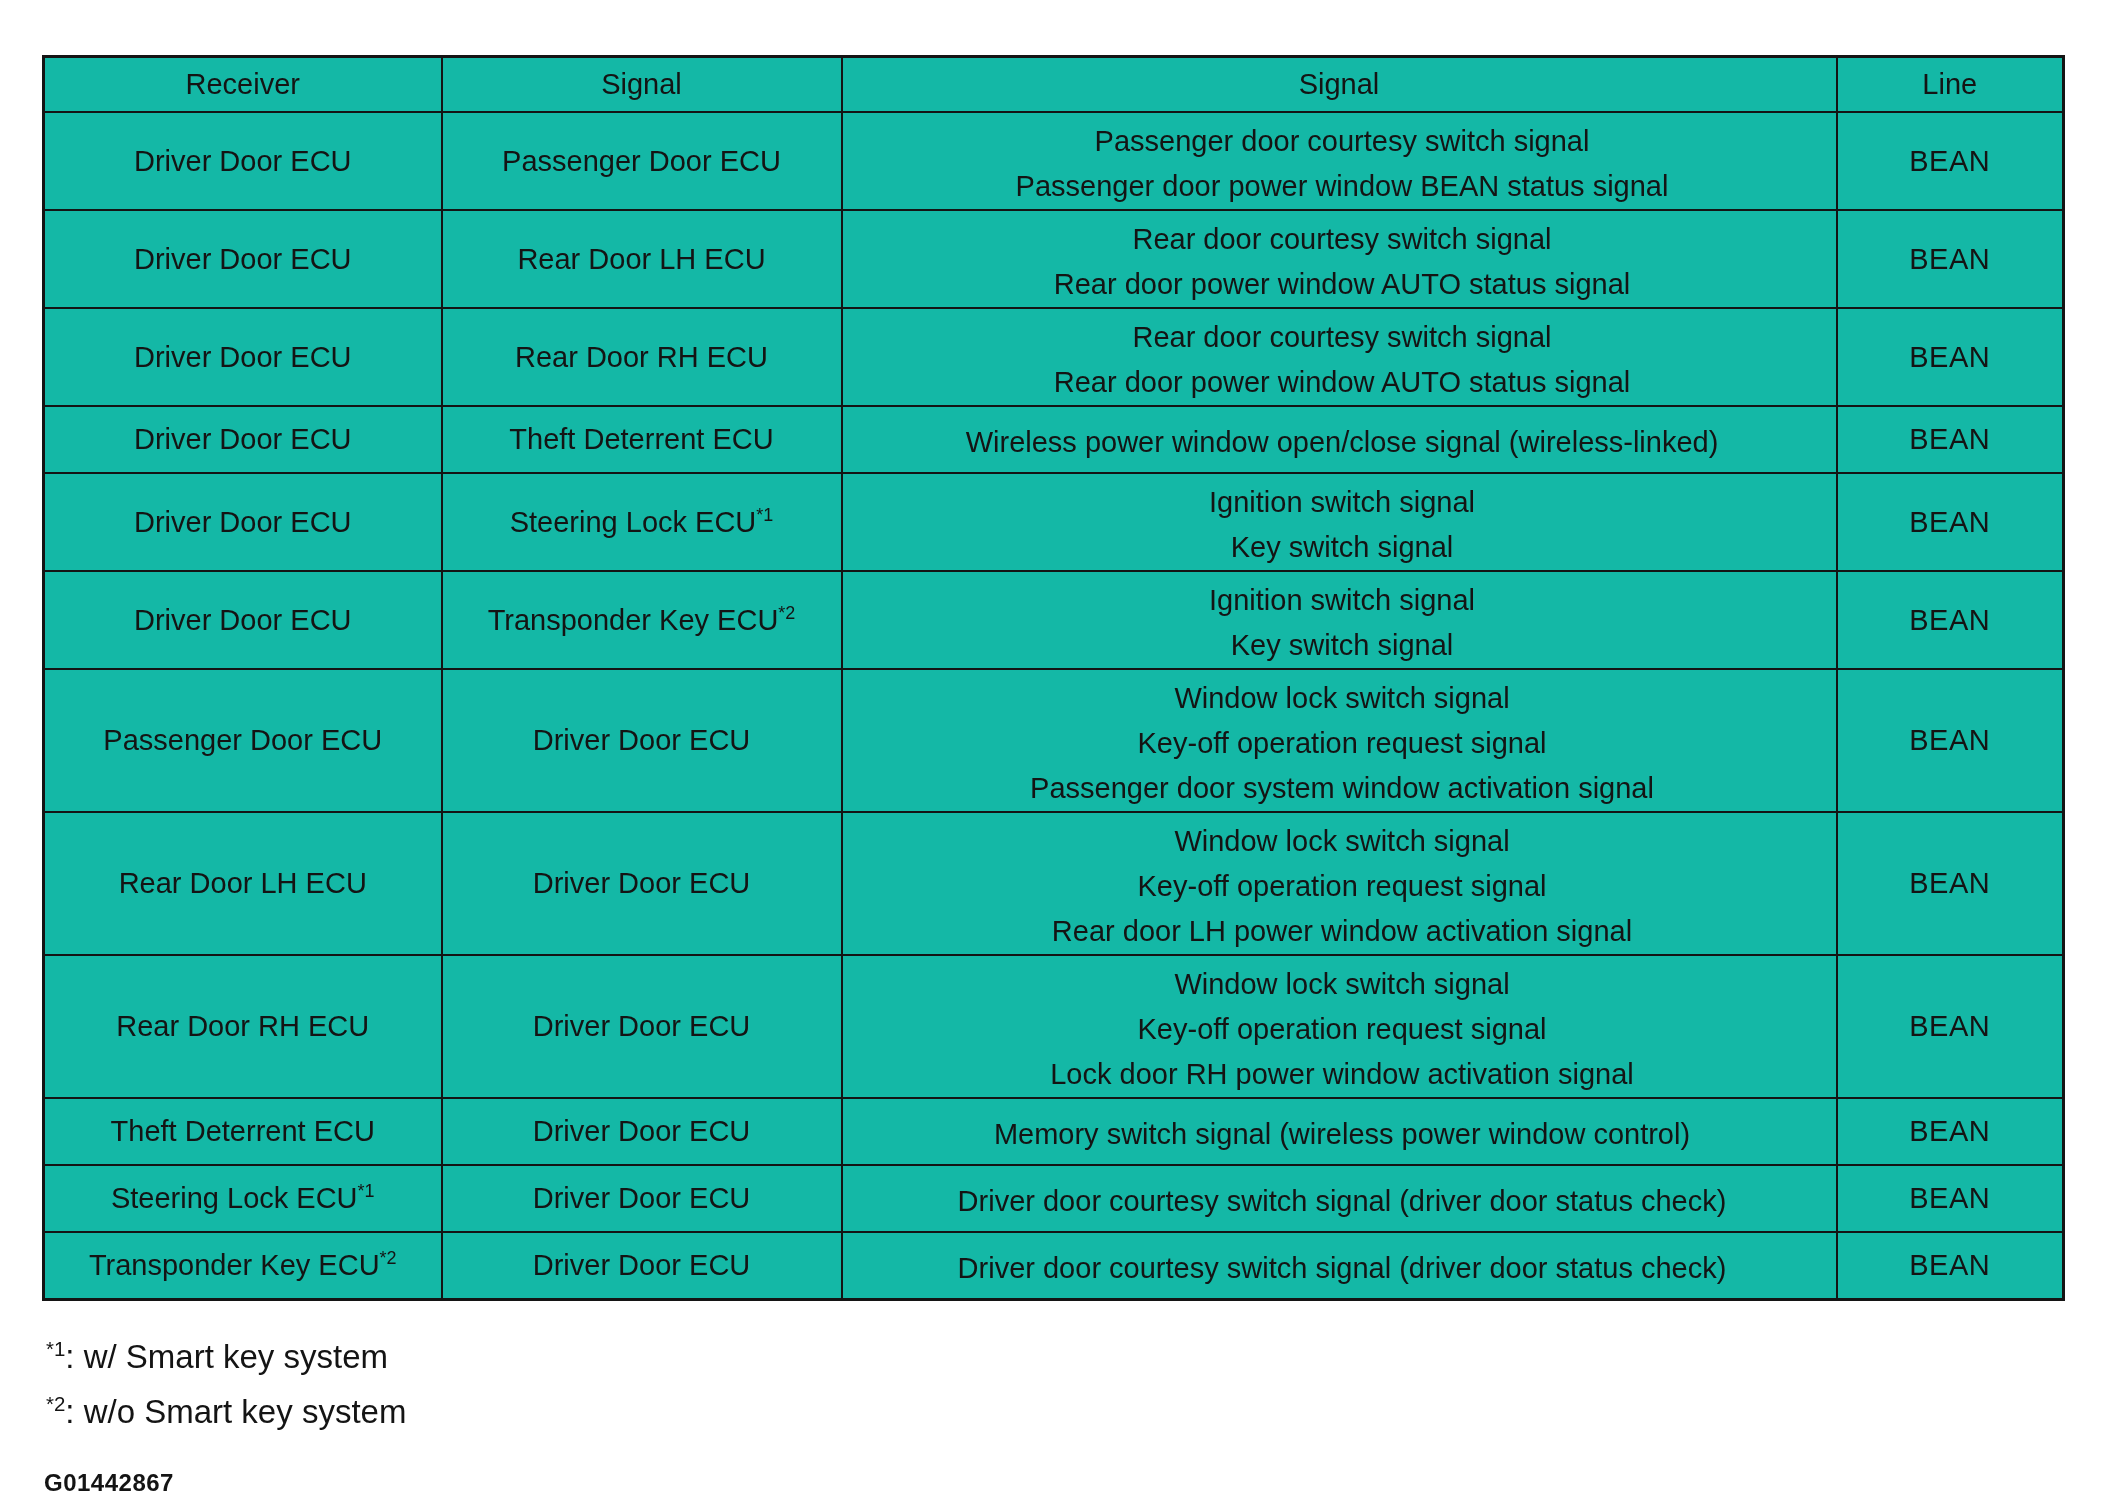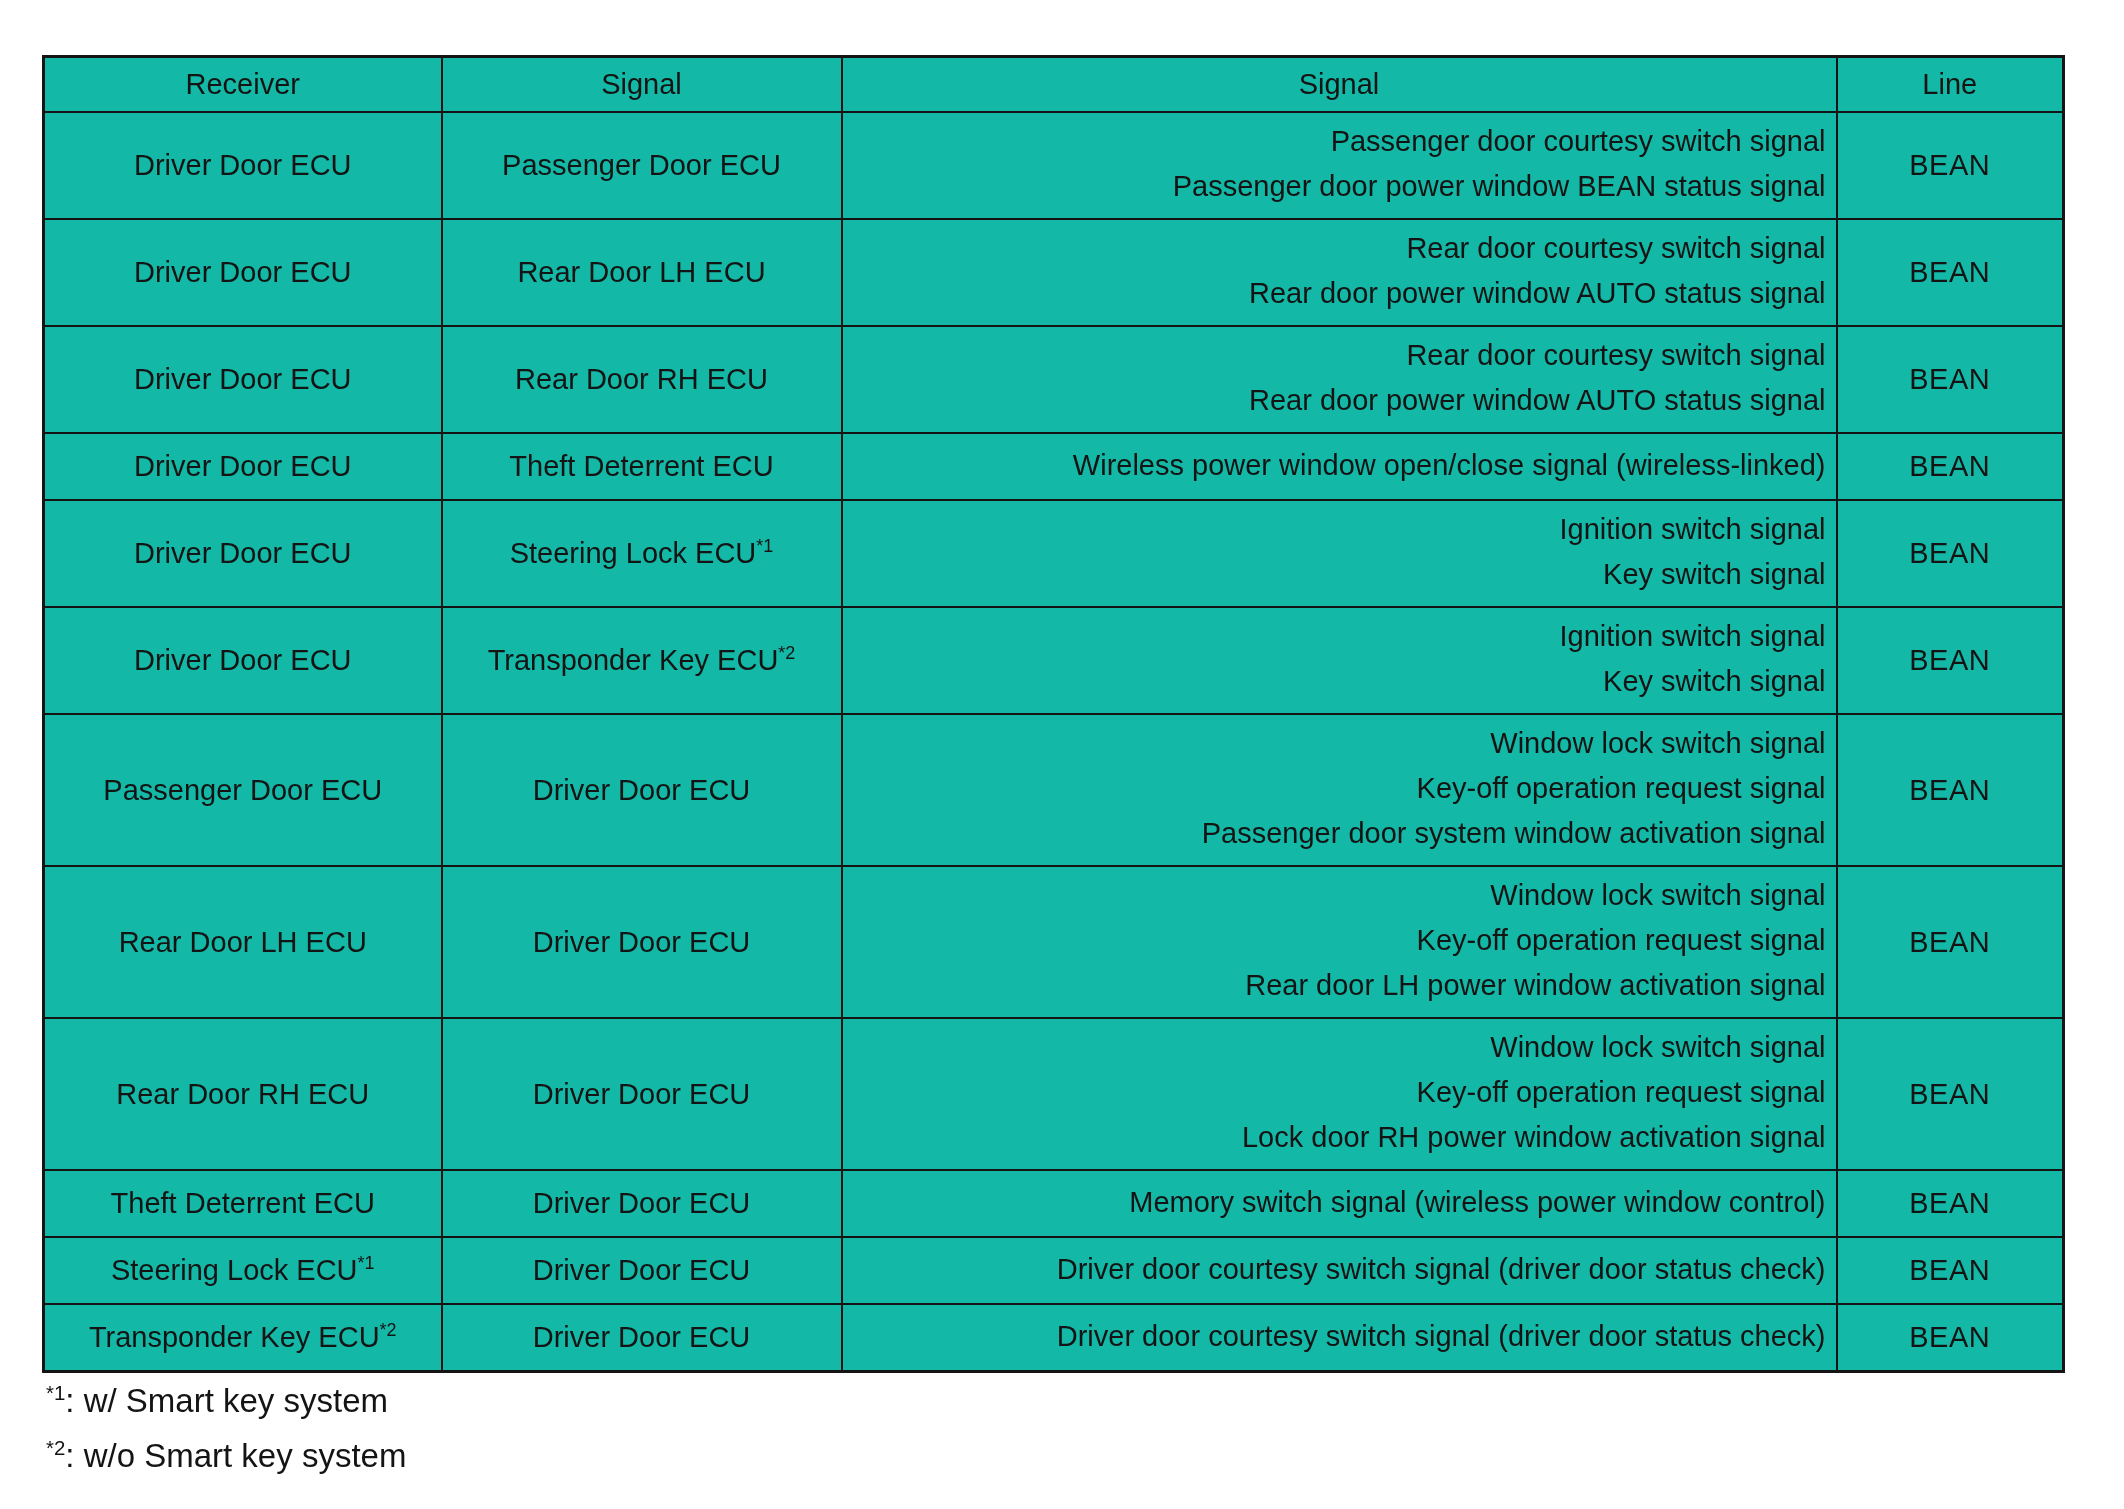--- a/index.html
+++ b/index.html
@@ -30,37 +30,38 @@
     font-weight: 400;
     padding: 10px 6px;
     text-align: center;
   }
   td { vertical-align: middle; }
   .cell-center {
     text-align: center;
     padding: 16px 8px;
   }
   .cell-signal {
-    text-align: right;
-    padding: 6px 10px 9px 16px;
+    text-align: center;
+    padding: 6px 10px 0 16px;
   }
   .signal-line {
     line-height: 45px;
     white-space: nowrap;
   }
   .line-cell { letter-spacing: 0.5px; }
   sup {
     font-size: 0.62em;
     line-height: 0;
   }
   .col-receiver { width: 398px; }
   .col-sender   { width: 400px; }
   .col-signal   { width: 995px; }
   .col-line     { width: 227px; }
   .footnotes {
+    margin-top: 28px;
     margin-left: 4px;
     font-size: 33px;
   }
   .footnote {
     line-height: 55px;
   }
   .figure-id {
     margin-top: 30px;
     margin-left: 2px;
     font-size: 24px;

